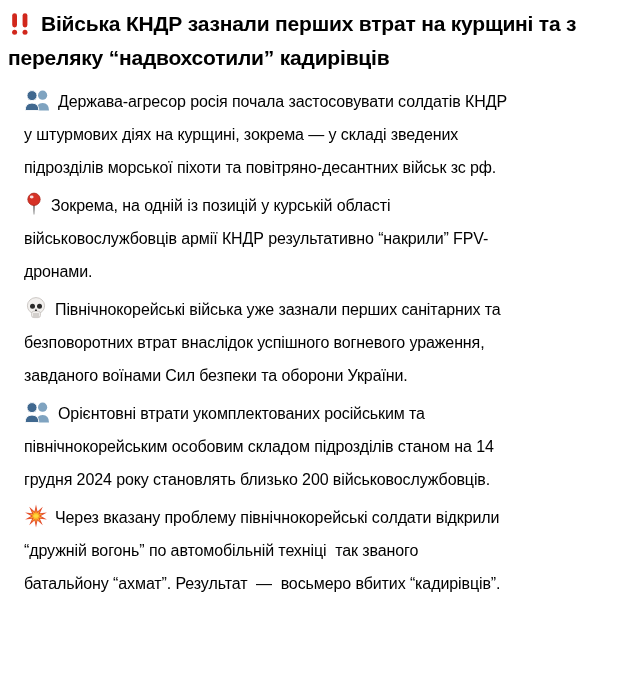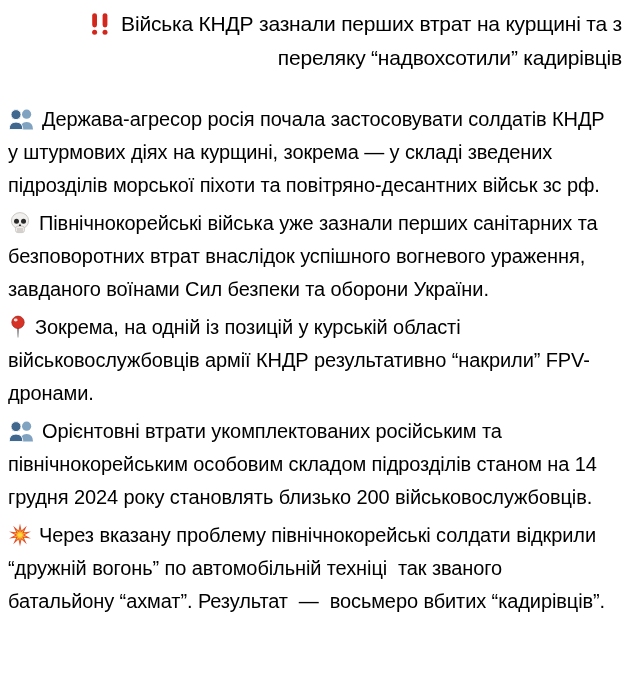--- a/index.html
+++ b/index.html
@@ -13,32 +13,31 @@
   .post {
     box-sizing: border-box;
     width: 630px;
     height: 698px;
     padding: 7px 8px 0 8px;
     font-family: "Liberation Sans", "DejaVu Sans", sans-serif;
     color: #000000;
   }
   .heading {
     font-size: 21px;
-    font-weight: 400;
+    font-weight: 700;
     line-height: 34px;
     letter-spacing: -0.2px;
-    margin: 0 0 28px 0;
-    text-align: right;
+    margin: 0 0 10px 0;
   }
   .para {
-    font-size: 20px;
+    font-size: 16px;
     font-weight: 400;
     line-height: 33px;
     letter-spacing: -0.1px;
-    margin: 0 0 5px 0;
+    margin: 0 0 5px 16px;
   }
   .txt {
     white-space: pre-wrap;
   }
   .icon {
     display: inline-block;
     vertical-align: -5px;
     margin-right: 7px;
     line-height: 0;
   }
@@ -64,41 +63,41 @@
       <circle cx="18.6" cy="7.2" r="4.6" fill="#7fa3c0"></circle>
       <path d="M12.2 22.5 Q12.2 14.9 18.6 14.9 Q25 14.9 25 22.5 Z" fill="#7fa3c0"></path>
       <circle cx="8" cy="7.6" r="5" fill="#40688f" stroke="#ffffff" stroke-width="0.9"></circle>
       <path d="M1.2 22.5 Q1.2 15.1 8 15.1 Q14.8 15.1 14.8 22.5 Z" fill="#40688f" stroke="#ffffff" stroke-width="0.9"></path>
     </svg></span><span class="txt">Держава-агресор росія почала застосовувати солдатів КНДР
 у штурмових діях на курщині, зокрема — у складі зведених
 підрозділів морської піхоти та повітряно-десантних військ зс рф.</span>
   </p>
 
   <p class="para">
+    <span class="icon"><svg width="20" height="24" viewBox="0 0 20 24">
+      <polygon points="8.9,13 11.1,13 10.4,22.5 9.6,22.5" fill="#8e8e8e"></polygon>
+      <circle cx="10" cy="7.3" r="6.2" fill="#d63226"></circle>
+      <circle cx="10" cy="7.3" r="6.2" fill="none" stroke="#a31f16" stroke-width="0.7"></circle>
+      <ellipse cx="7.7" cy="5" rx="1.9" ry="1.4" fill="#ffffff" opacity="0.85"></ellipse>
+    </svg></span><span class="txt">Зокрема, на одній із позицій у курській області
+військовослужбовців армії КНДР результативно “накрили” FPV-
+дронами.</span>
+  </p>
+
+  <p class="para">
     <span class="icon"><svg width="24" height="24" viewBox="0 0 24 24">
       <ellipse cx="12" cy="9.8" rx="8.6" ry="8.2" fill="#f2f0ee" stroke="#c2bdb9" stroke-width="0.8"></ellipse>
       <rect x="7.6" y="15.2" width="8.8" height="6.4" rx="2.2" fill="#f2f0ee" stroke="#c2bdb9" stroke-width="0.8"></rect>
       <circle cx="8.5" cy="10.2" r="2.5" fill="#2a2a2a"></circle>
       <circle cx="15.5" cy="10.2" r="2.5" fill="#2a2a2a"></circle>
       <path d="M12 12.6 L10.8 15.1 L13.2 15.1 Z" fill="#2a2a2a"></path>
       <path d="M10 17 V21 M12 17 V21 M14 17 V21" stroke="#b5b0ac" stroke-width="1"></path>
     </svg></span><span class="txt">Північнокорейські війська уже зазнали перших санітарних та
 безповоротних втрат внаслідок успішного вогневого ураження,
 завданого воїнами Сил безпеки та оборони України.</span>
-  </p>
-
-  <p class="para">
-    <span class="icon"><svg width="20" height="24" viewBox="0 0 20 24">
-      <polygon points="8.9,13 11.1,13 10.4,22.5 9.6,22.5" fill="#8e8e8e"></polygon>
-      <circle cx="10" cy="7.3" r="6.2" fill="#d63226"></circle>
-      <circle cx="10" cy="7.3" r="6.2" fill="none" stroke="#a31f16" stroke-width="0.7"></circle>
-      <ellipse cx="7.7" cy="5" rx="1.9" ry="1.4" fill="#ffffff" opacity="0.85"></ellipse>
-    </svg></span><span class="txt">Зокрема, на одній із позицій у курській області
-військовослужбовців армії КНДР результативно “накрили” FPV-
-дронами.</span>
   </p>
 
   <p class="para">
     <span class="icon"><svg width="27" height="24" viewBox="0 0 27 24">
       <circle cx="18.6" cy="7.2" r="4.6" fill="#7fa3c0"></circle>
       <path d="M12.2 22.5 Q12.2 14.9 18.6 14.9 Q25 14.9 25 22.5 Z" fill="#7fa3c0"></path>
       <circle cx="8" cy="7.6" r="5" fill="#40688f" stroke="#ffffff" stroke-width="0.9"></circle>
       <path d="M1.2 22.5 Q1.2 15.1 8 15.1 Q14.8 15.1 14.8 22.5 Z" fill="#40688f" stroke="#ffffff" stroke-width="0.9"></path>
     </svg></span><span class="txt">Орієнтовні втрати укомплектованих російським та
 північнокорейським особовим складом підрозділів станом на 14

